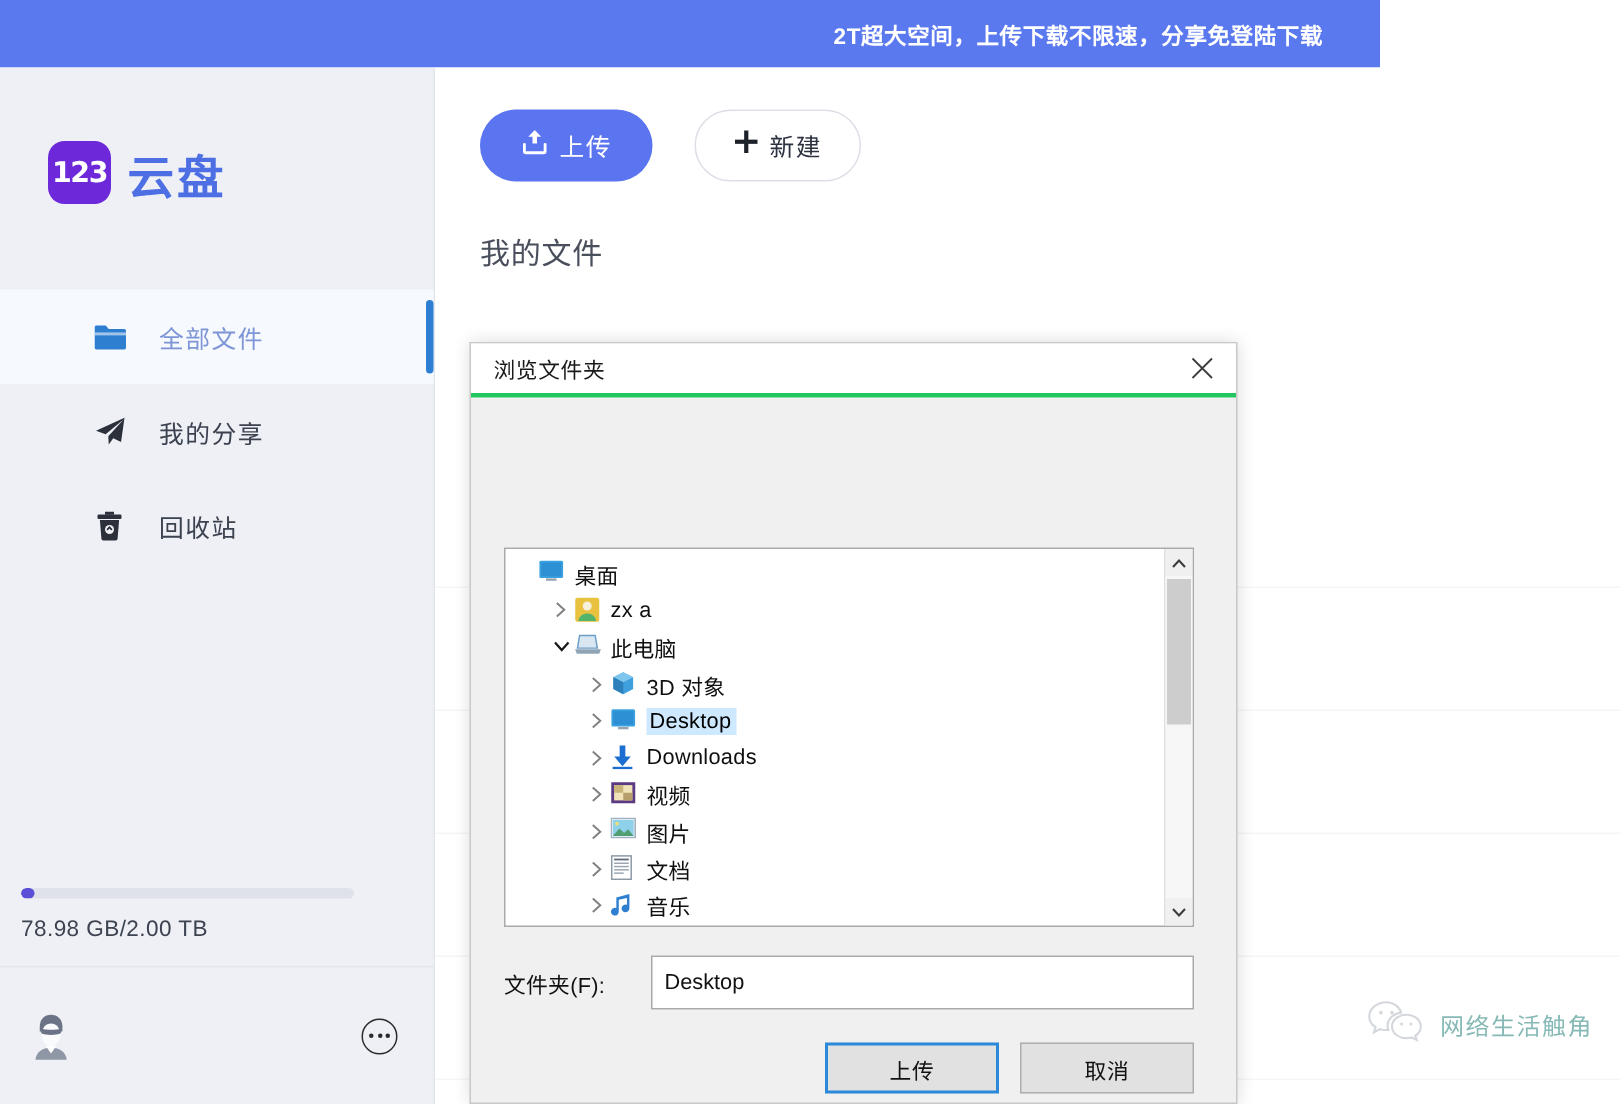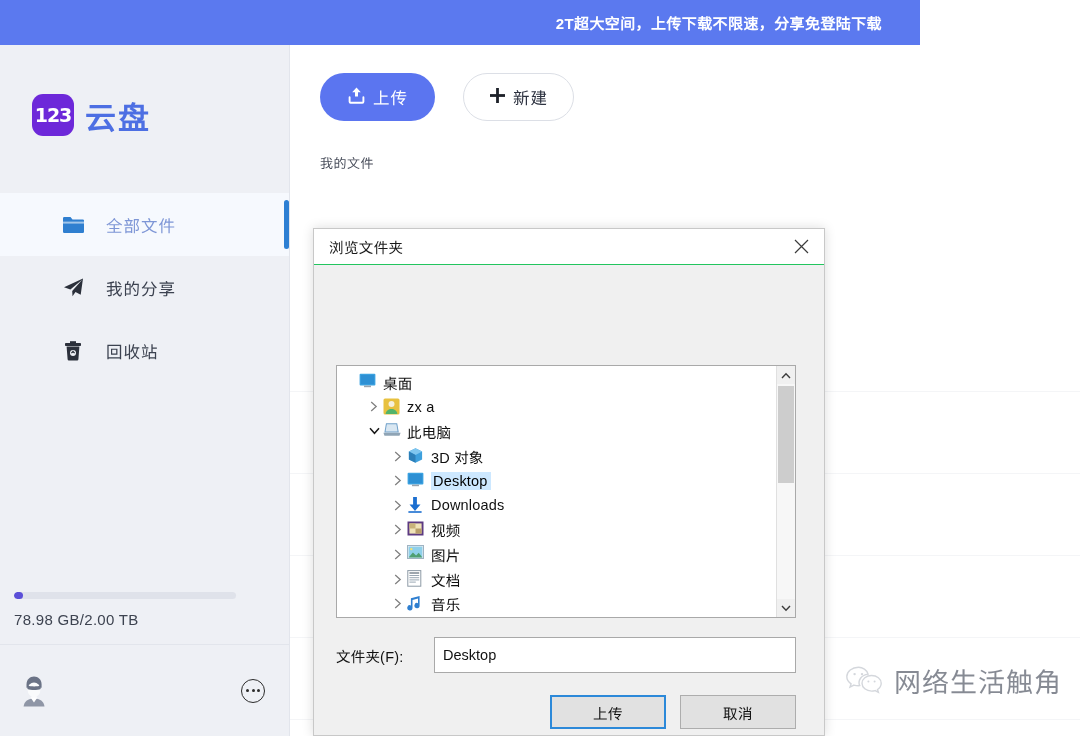--- a/index.html
+++ b/index.html
@@ -97,43 +97,43 @@
     border: none; cursor: pointer; letter-spacing: 1px;
     font-family: "Liberation Sans", sans-serif;
   }
   .btn-new {
     height: 48px; padding: 0 25px; border-radius: 24px; background: #ffffff;
     color: #2d3240; font-size: 16.5px; display: flex; align-items: center; gap: 7px;
     border: 1px solid #dcdfe6; cursor: pointer; letter-spacing: 1px;
     font-family: "Liberation Sans", sans-serif;
   }
   .breadcrumb {
-    margin: 32px 10px 0 30px; font-size: 13px; color: #4a4f5c; letter-spacing: 0.5px;
+    margin: 32px 10px 0 30px; font-size: 20px; color: #4a4f5c; letter-spacing: 0.5px;
   }
   .file-rows { position: absolute; left: 0; top: 265px; right: 0; }
   .file-row { height: 82px; border-bottom: 1px solid #f4f5f7; }
 
   .watermark {
     position: absolute; right: 18px; bottom: 36px;
     display: flex; align-items: center; gap: 10px; opacity: 0.5;
   }
   .watermark-text {
-    font-size: 27px; color: #0f172a; letter-spacing: 1px;
+    font-size: 16px; color: #0f766e; letter-spacing: 1px;
     font-family: Liberation Serif, serif;
   }
 
   
   .dialog {
     position: absolute; left: 313px; top: 228px; width: 512px; height: 508px;
     background: #f0f0f0; border: 1px solid #c8c8c8;
     box-shadow: 0 0 11px rgba(0,0,0,0.14);
     font-family: "Liberation Sans", sans-serif;
   }
   .dialog-titlebar {
-    height: 36px; background: #ffffff; border-bottom: 1px solid #22c55e;
+    height: 36px; background: #ffffff; border-bottom: 3px solid #22c55e;
     display: flex; align-items: center; justify-content: space-between;
     padding: 0 0 0 15px;
   }
   .dialog-title { font-size: 14.5px; color: #1a1a1a; letter-spacing: 0.4px; }
   .dialog-close {
     width: 46px; height: 35px; display: flex; align-items: center; justify-content: center;
     cursor: pointer; color: #333;
   }
   .dialog-instruction {
     padding: 22px 0 0 24px; font-size: 14.5px; color: #1b1b1b; letter-spacing: 0.3px;

